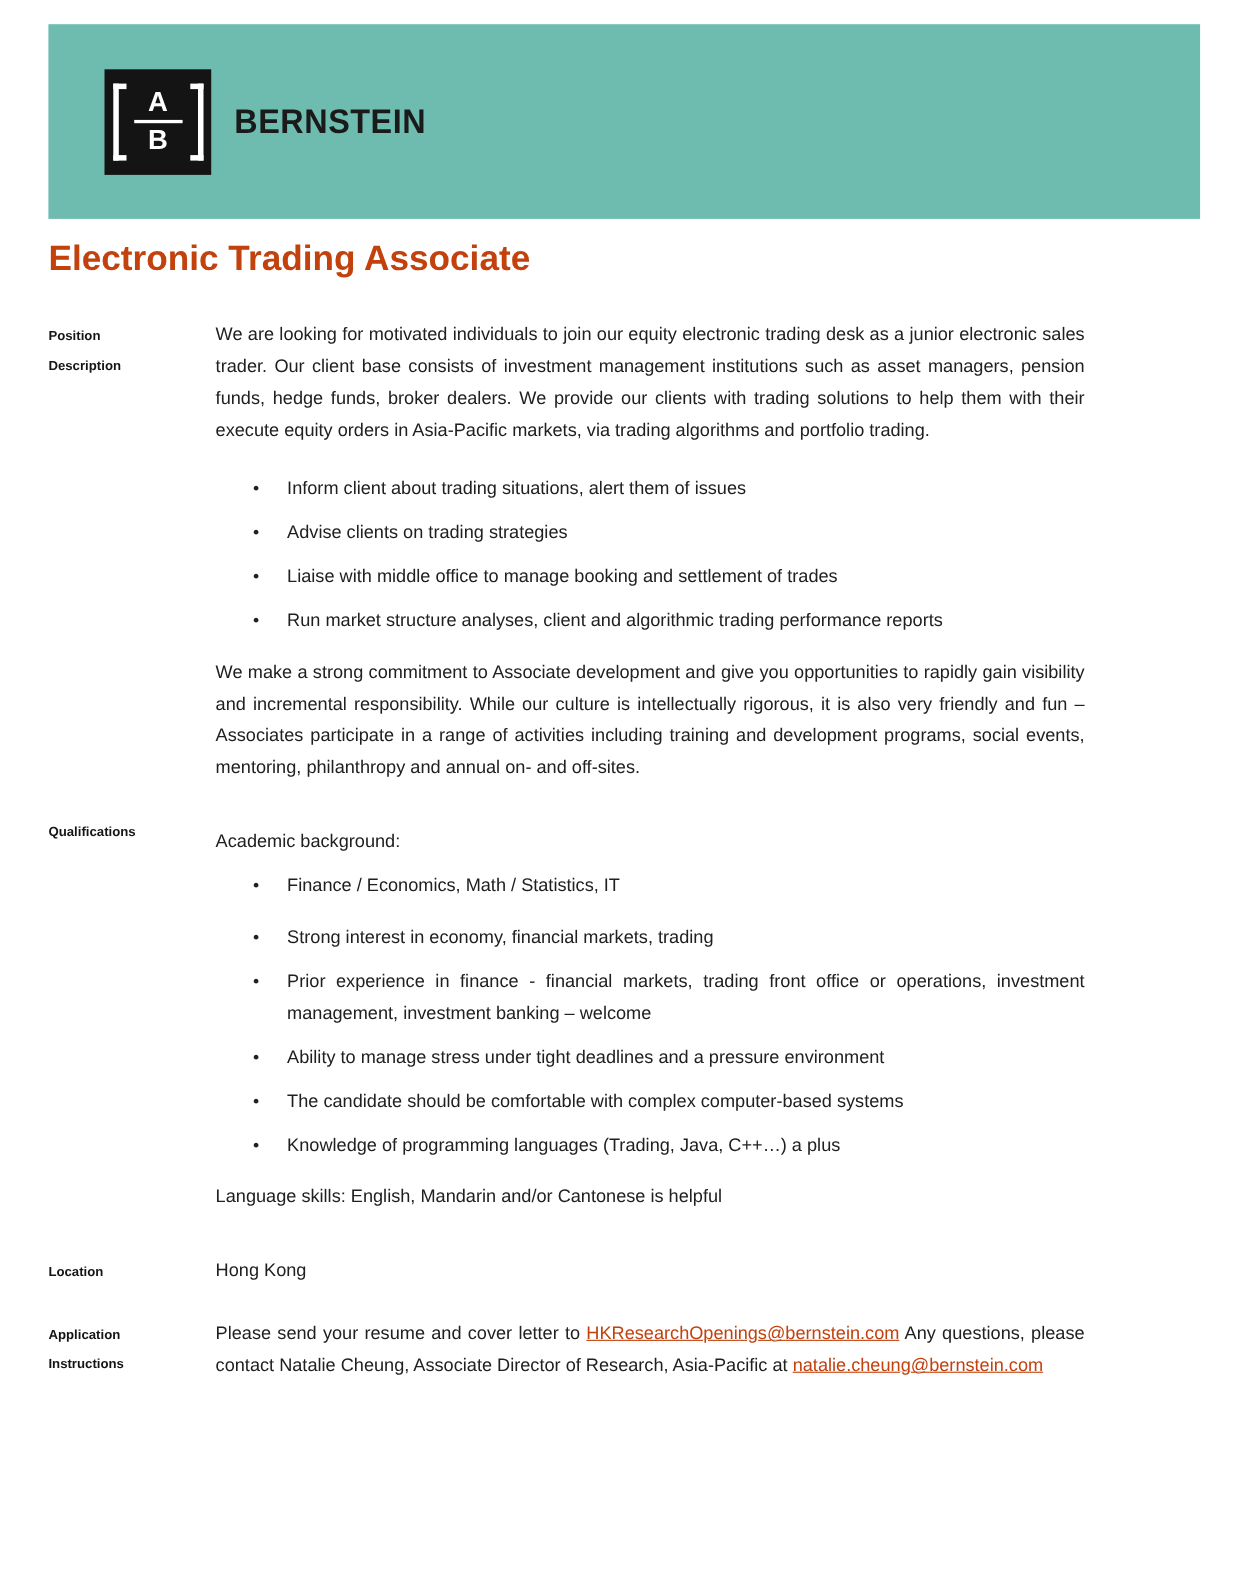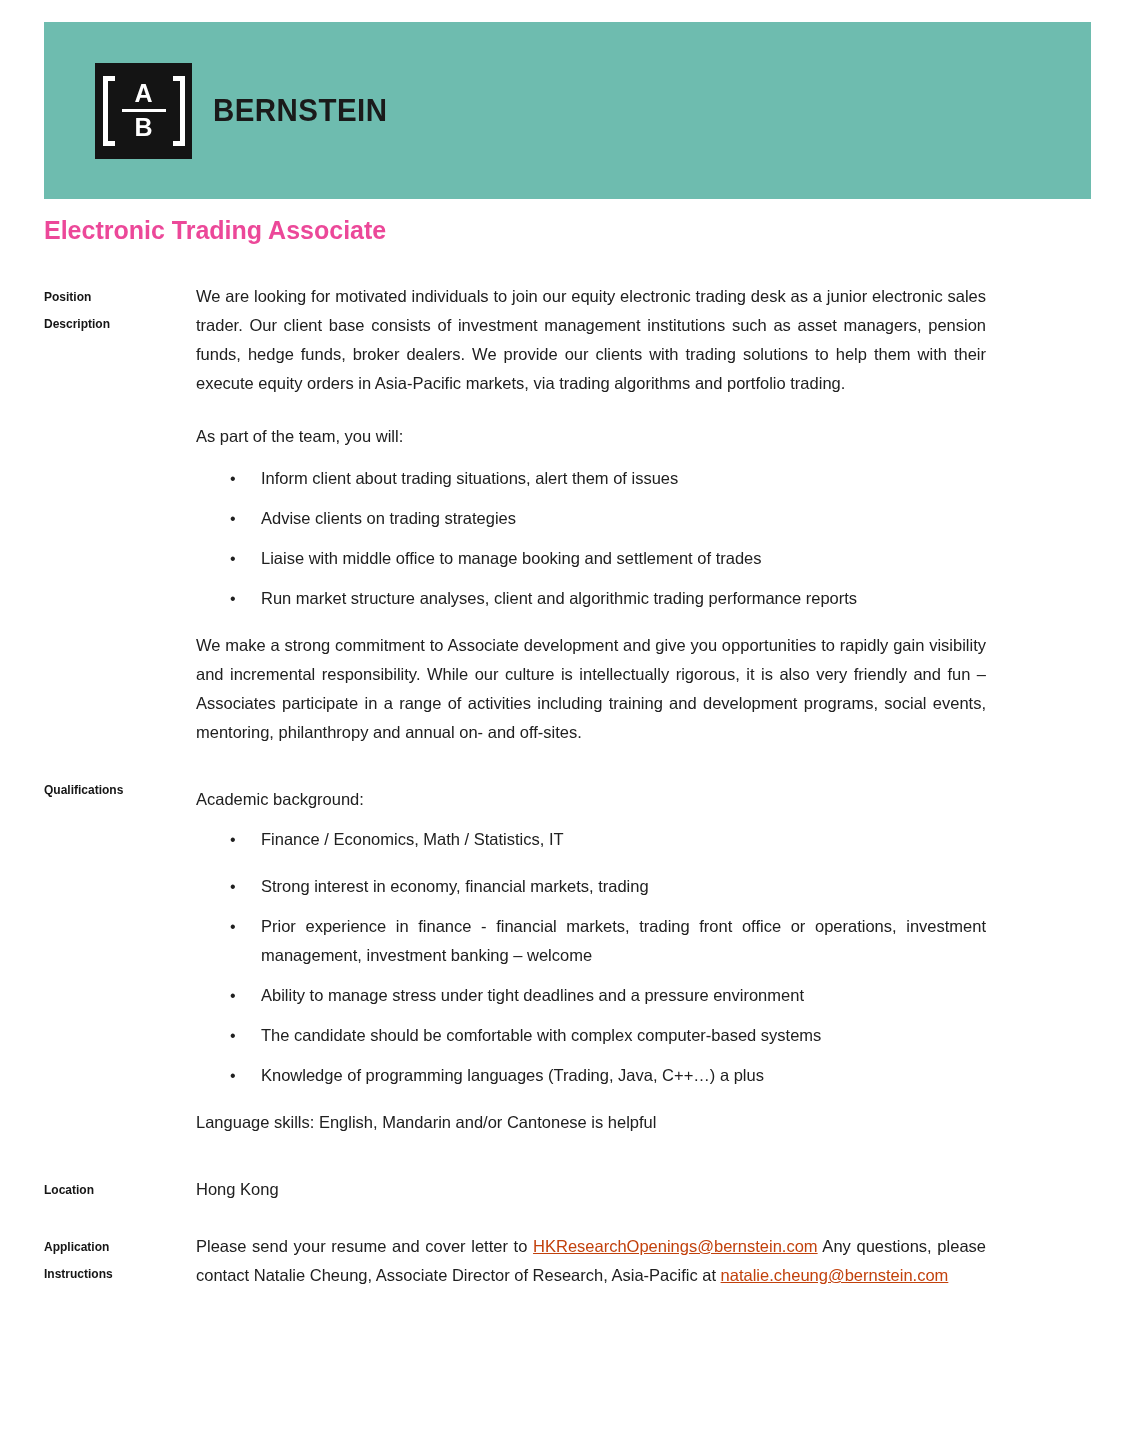--- a/index.html
+++ b/index.html
@@ -40,23 +40,23 @@
     color: #1a1a1a;
     letter-spacing: 0.5px;
     transform: scaleX(0.95);
     transform-origin: left center;
     white-space: nowrap;
   }
 
   
   h1.page-title {
     margin: 16px 139px 0 44px;
-    font-size: 25px;
+    font-size: 32px;
     line-height: 1.2;
-    color: #ec4899;
+    color: #c2410c;
     font-weight: bold;
   }
 
   
   .doc-grid {
     display: grid;
     grid-template-columns: 152px 790px;
     margin: 37px 0 0 44px;
     align-items: start;
   }
@@ -106,21 +106,20 @@
 <h1 class="page-title">Electronic Trading Associate</h1>
 
 <main class="doc-grid">
 
   <div class="label-cell">
     <div>Position</div>
     <div>Description</div>
   </div>
   <div class="content-cell pos-content">
     <p class="just">We are looking for motivated individuals to join our equity electronic trading desk as a junior electronic sales trader. Our client base consists of investment management institutions such as asset managers, pension funds, hedge funds, broker dealers. We provide our clients with trading solutions to help them with their execute equity orders in Asia-Pacific markets, via trading algorithms and portfolio trading.</p>
-    <p class="team-intro">As part of the team, you will:</p>
     <ul class="bullets">
       <li>
           <span class="dot"></span>
           <span class="btext">Inform client about trading situations, alert them of issues</span>
         </li>
       <li>
           <span class="dot"></span>
           <span class="btext">Advise clients on trading strategies</span>
         </li>
       <li>

